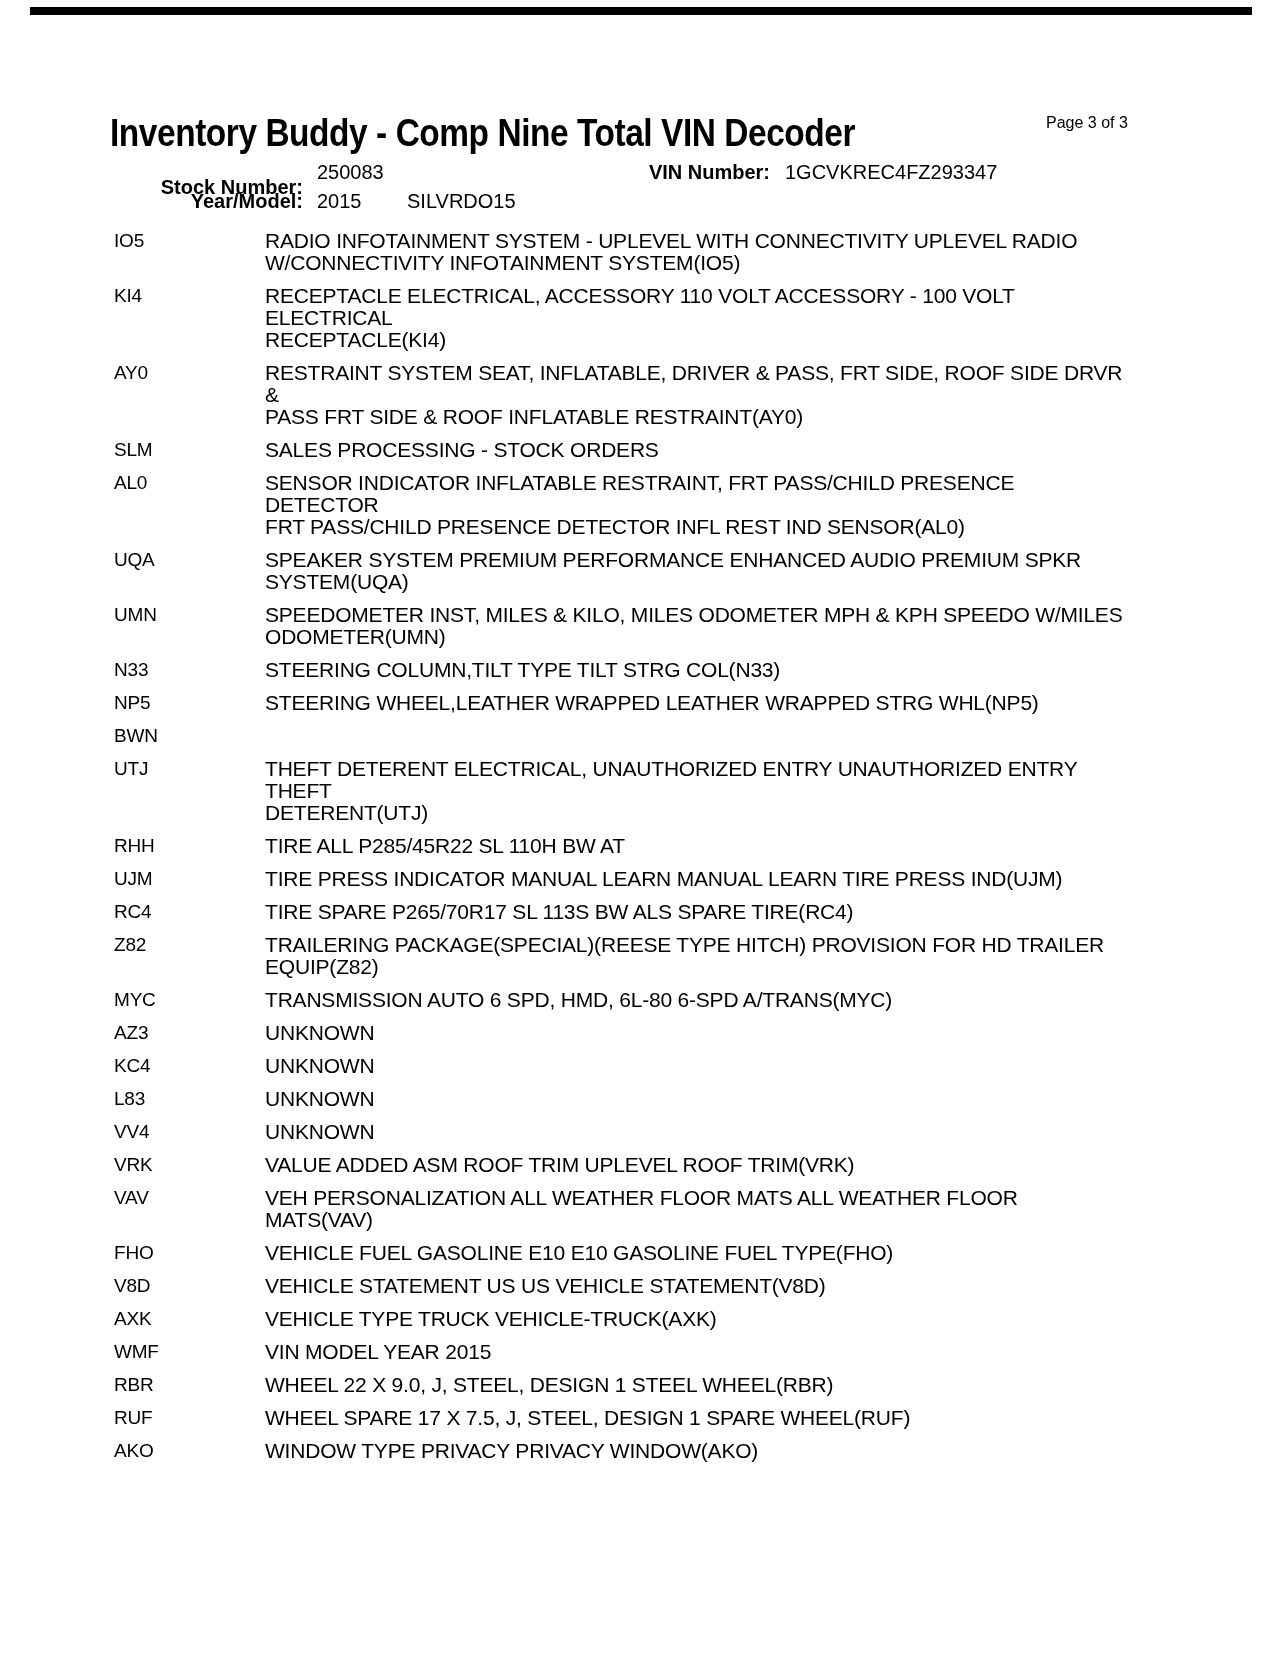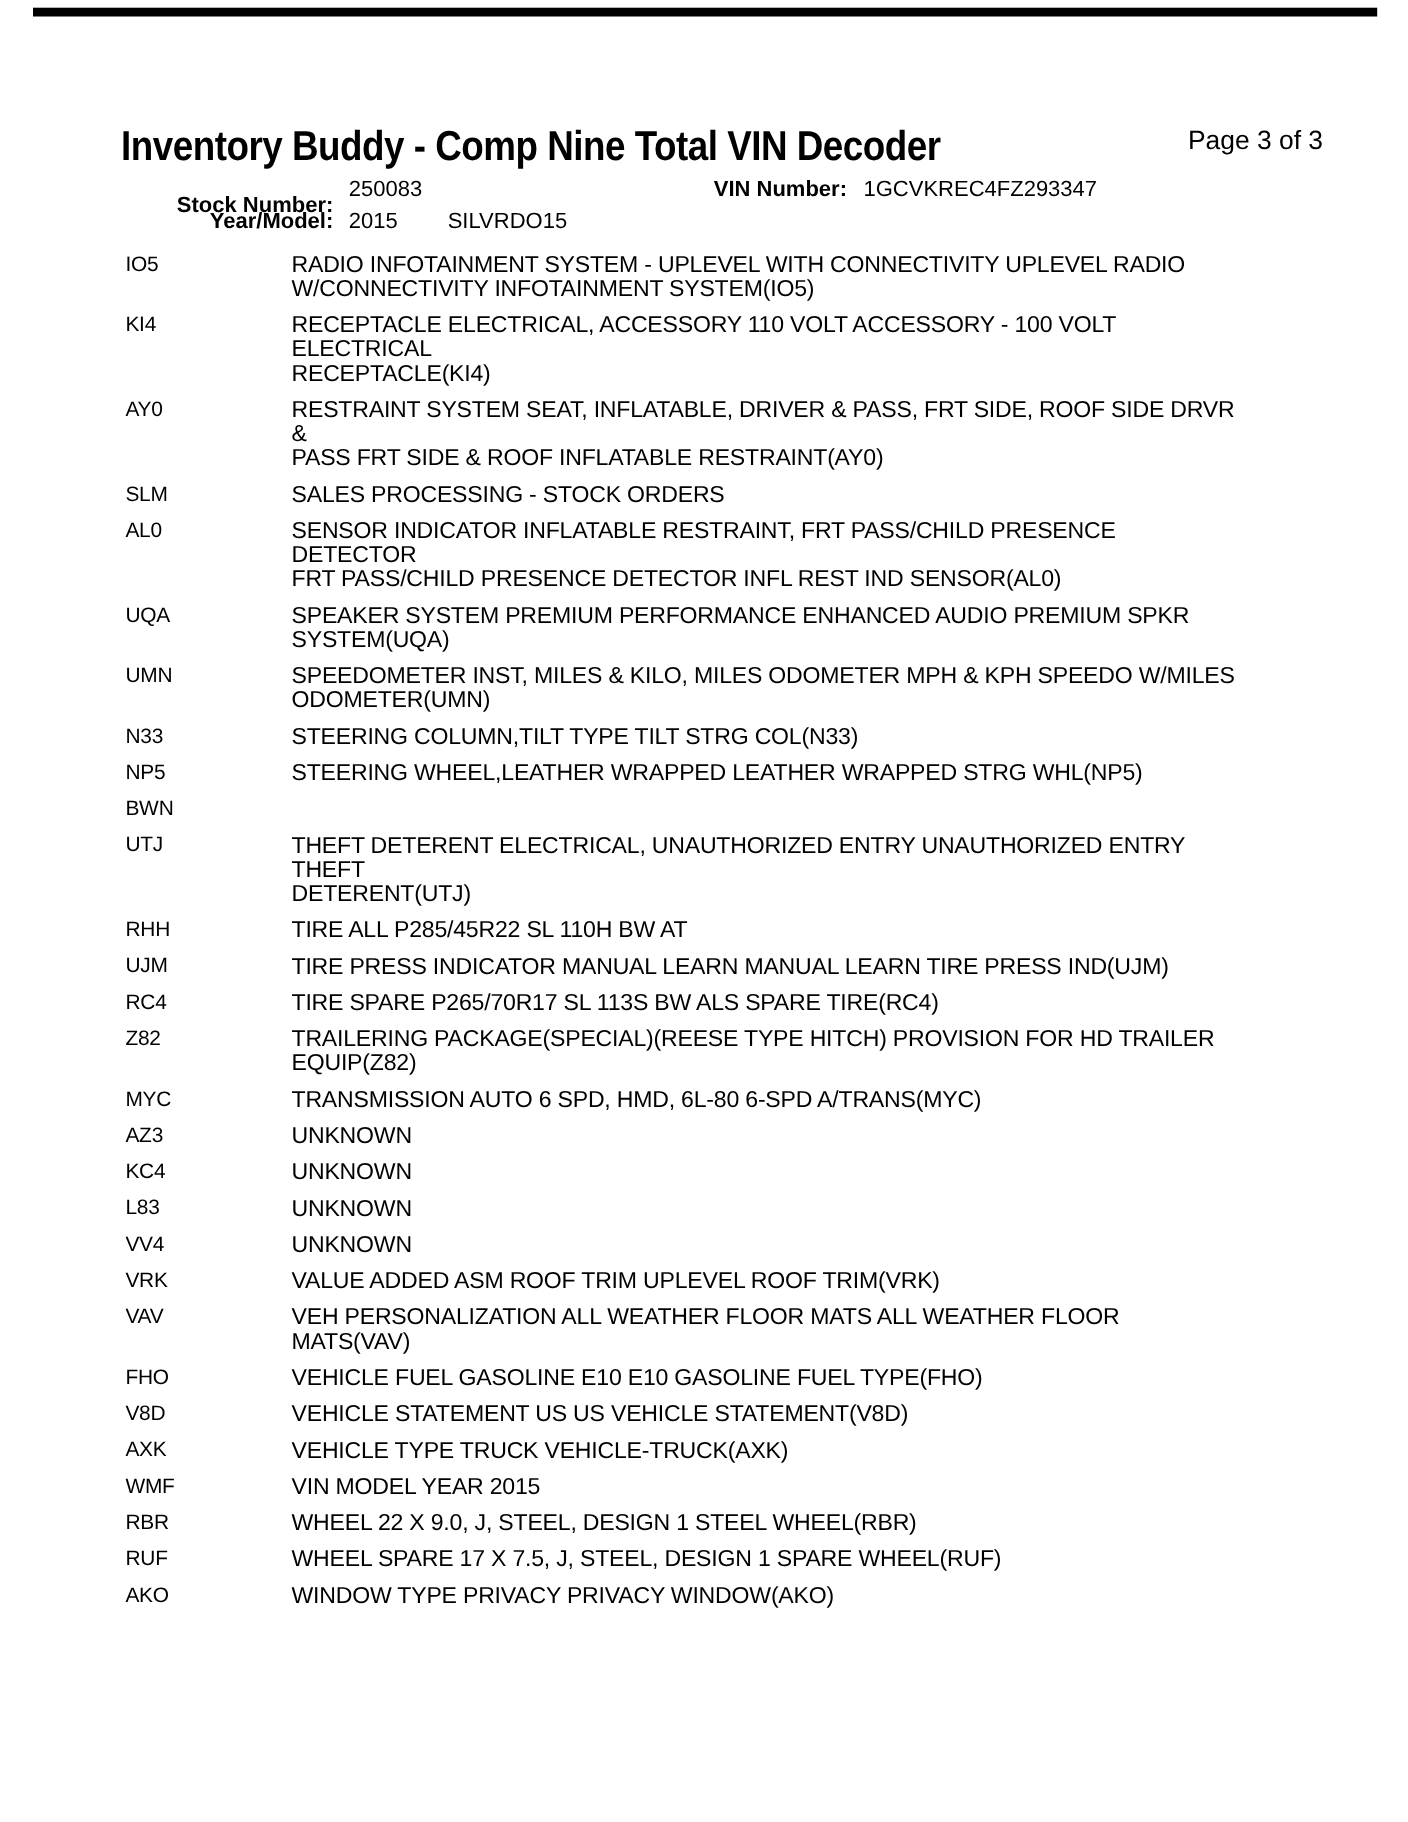--- a/index.html
+++ b/index.html
@@ -30,23 +30,23 @@
     margin: 0;
     font-size: 38px;
     font-weight: bold;
     letter-spacing: -0.5px;
     white-space: nowrap;
     transform: scaleX(0.88);
     transform-origin: left top;
   }
   .pageno {
     position: absolute;
-    left: 1080px;
+    left: 1046px;
     top: 114px;
-    font-size: 24px;
+    font-size: 16px;
     white-space: nowrap;
     text-align: right;
   }
   .meta-label {
     position: absolute;
     font-size: 20px;
     font-weight: bold;
     text-align: right;
     white-space: nowrap;
   }

